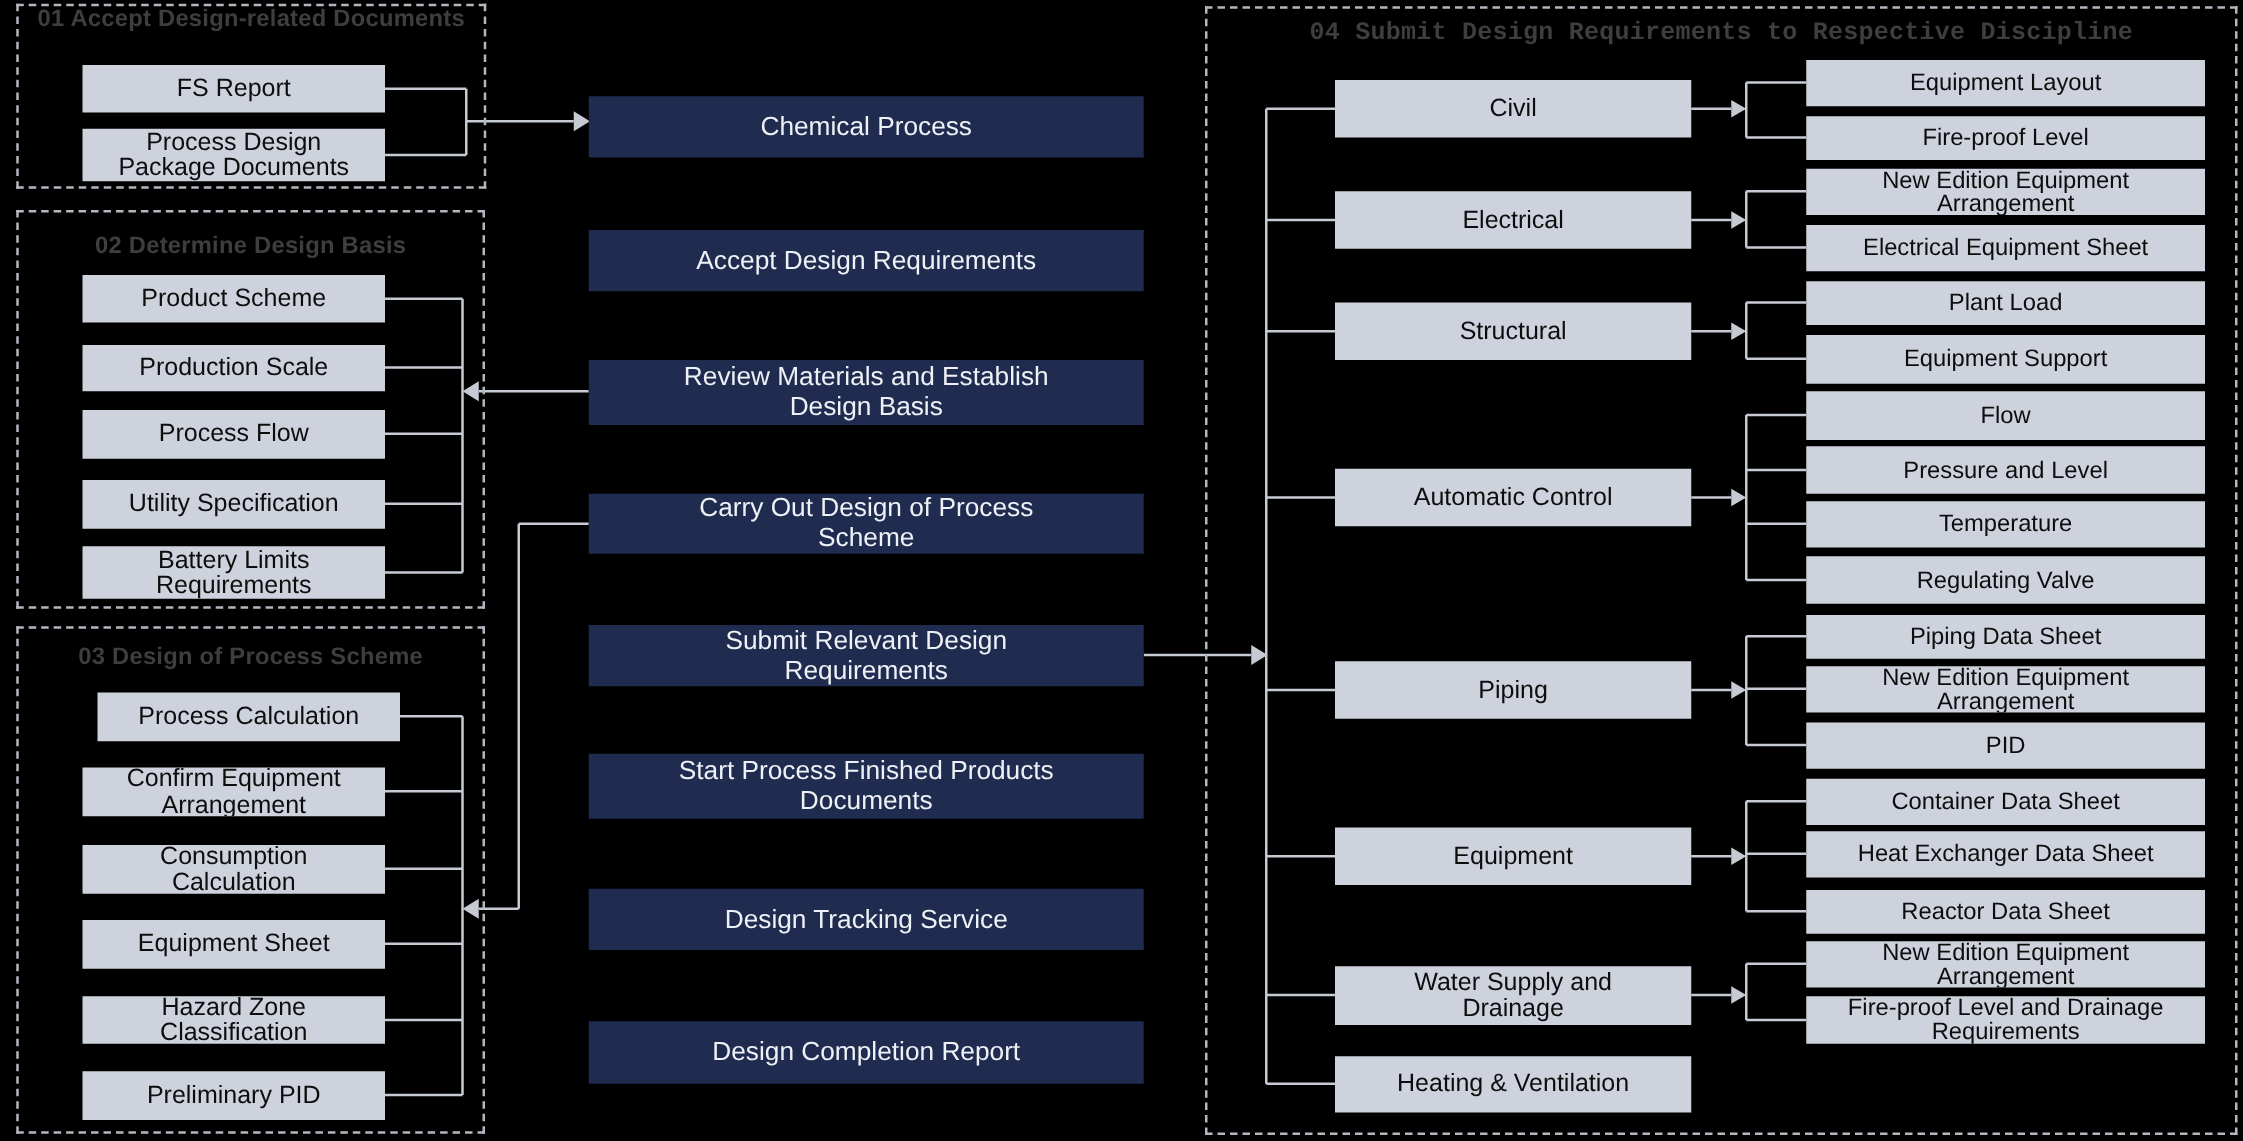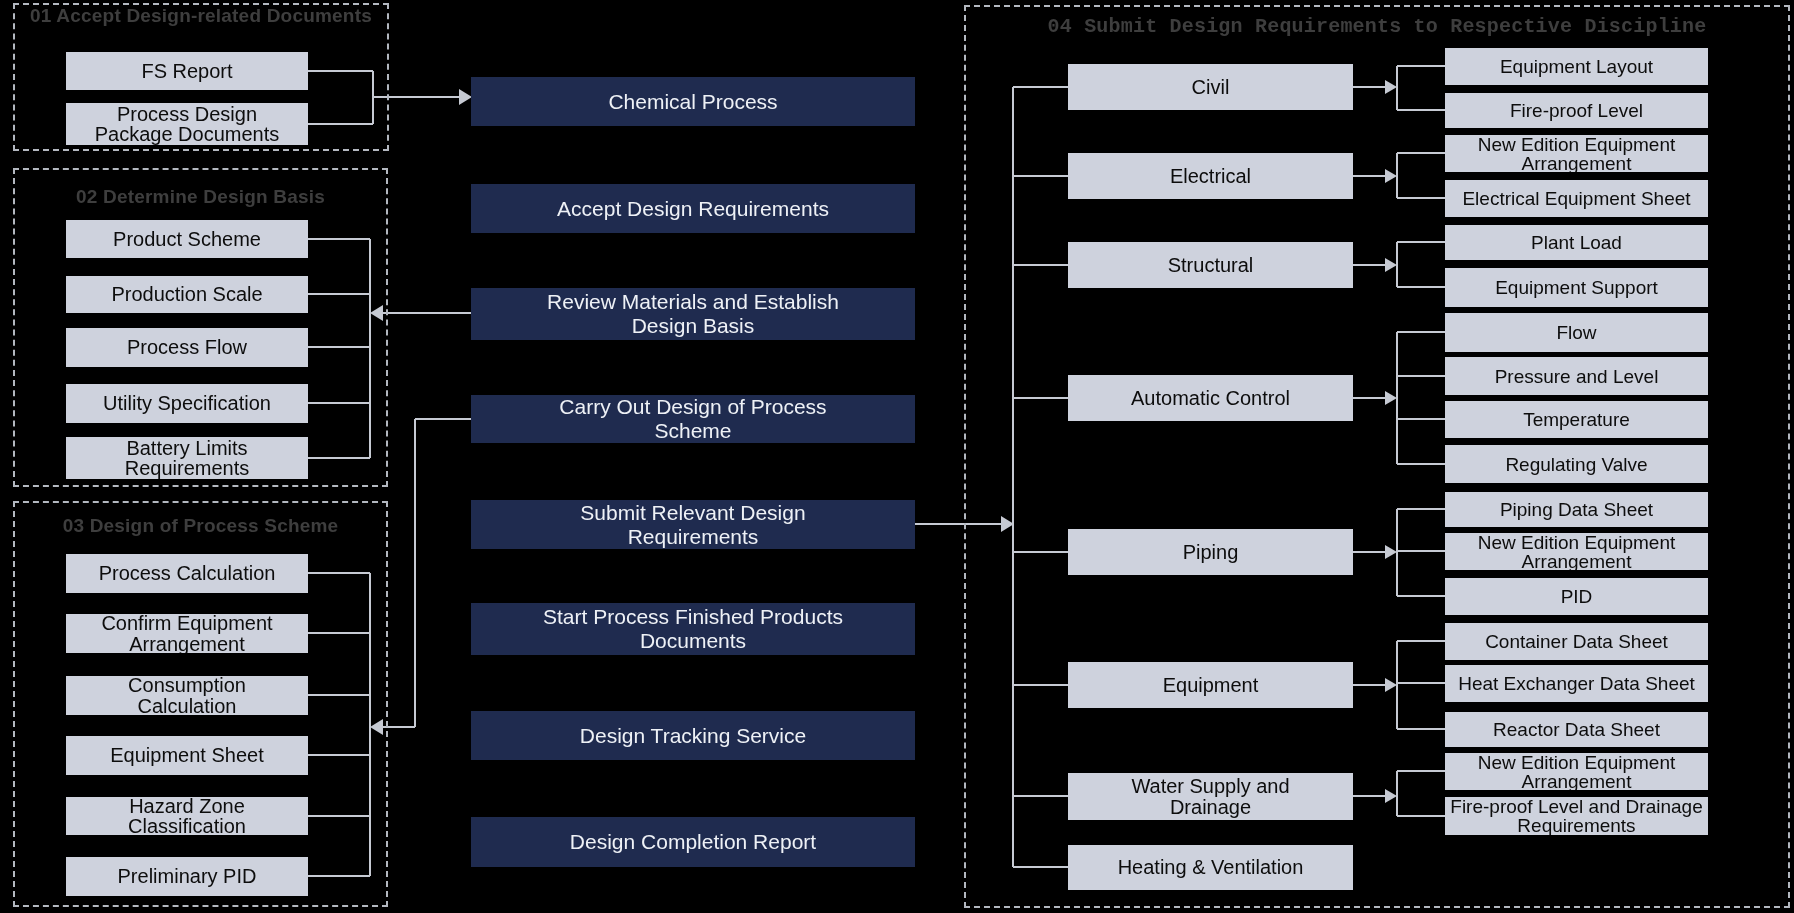--- a/index.html
+++ b/index.html
@@ -24,21 +24,21 @@
   }
   .nbox{
     left:471px;width:444px;background:#1f2b4f;color:#eef1f6;
     font-size:21px;line-height:1.14;
   }
   .disc{
     left:1068px;width:285px;background:#ced2dd;color:#0d0d0d;
     font-size:20px;line-height:1.05;
   }
   .obox{
-    left:1445px;width:263px;background:#ced2dd;color:#0d0d0d;
+    left:1445px;width:319px;background:#ced2dd;color:#0d0d0d;
     font-size:19px;line-height:1.0;
   }
   svg.connectors{position:absolute;left:0;top:0;width:1794px;height:913px;}
   svg.connectors path{stroke:#c6cad3;stroke-width:2;fill:none;}
   svg.connectors polygon{fill:#c6cad3;stroke:none;}
 </style>
 </head>
 <body>
 
 <div id="canvas">
@@ -98,21 +98,21 @@
   <div class="box lbox" style="top:103px;height:42px;">Process Design
 Package Documents</div>
 
   <div class="box lbox" style="top:220px;height:38px;">Product Scheme</div>
   <div class="box lbox" style="top:276px;height:37px;">Production Scale</div>
   <div class="box lbox" style="top:328px;height:39px;">Process Flow</div>
   <div class="box lbox" style="top:384px;height:39px;">Utility Specification</div>
   <div class="box lbox" style="top:437px;height:42px;">Battery Limits
 Requirements</div>
 
-  <div class="box lbox" style="top:554px;height:39px;">Process Calculation</div>
+  <div class="box lbox" style="top:554px;height:39px;margin-left:12px;">Process Calculation</div>
   <div class="box lbox" style="top:614px;height:39px;">Confirm Equipment
 Arrangement</div>
   <div class="box lbox" style="top:676px;height:39px;">Consumption
 Calculation</div>
   <div class="box lbox" style="top:736px;height:39px;">Equipment Sheet</div>
   <div class="box lbox" style="top:797px;height:38px;">Hazard Zone
 Classification</div>
   <div class="box lbox" style="top:857px;height:39px;">Preliminary PID</div>
 
   <div class="box nbox" style="top:77px;height:49px;">Chemical Process</div>

